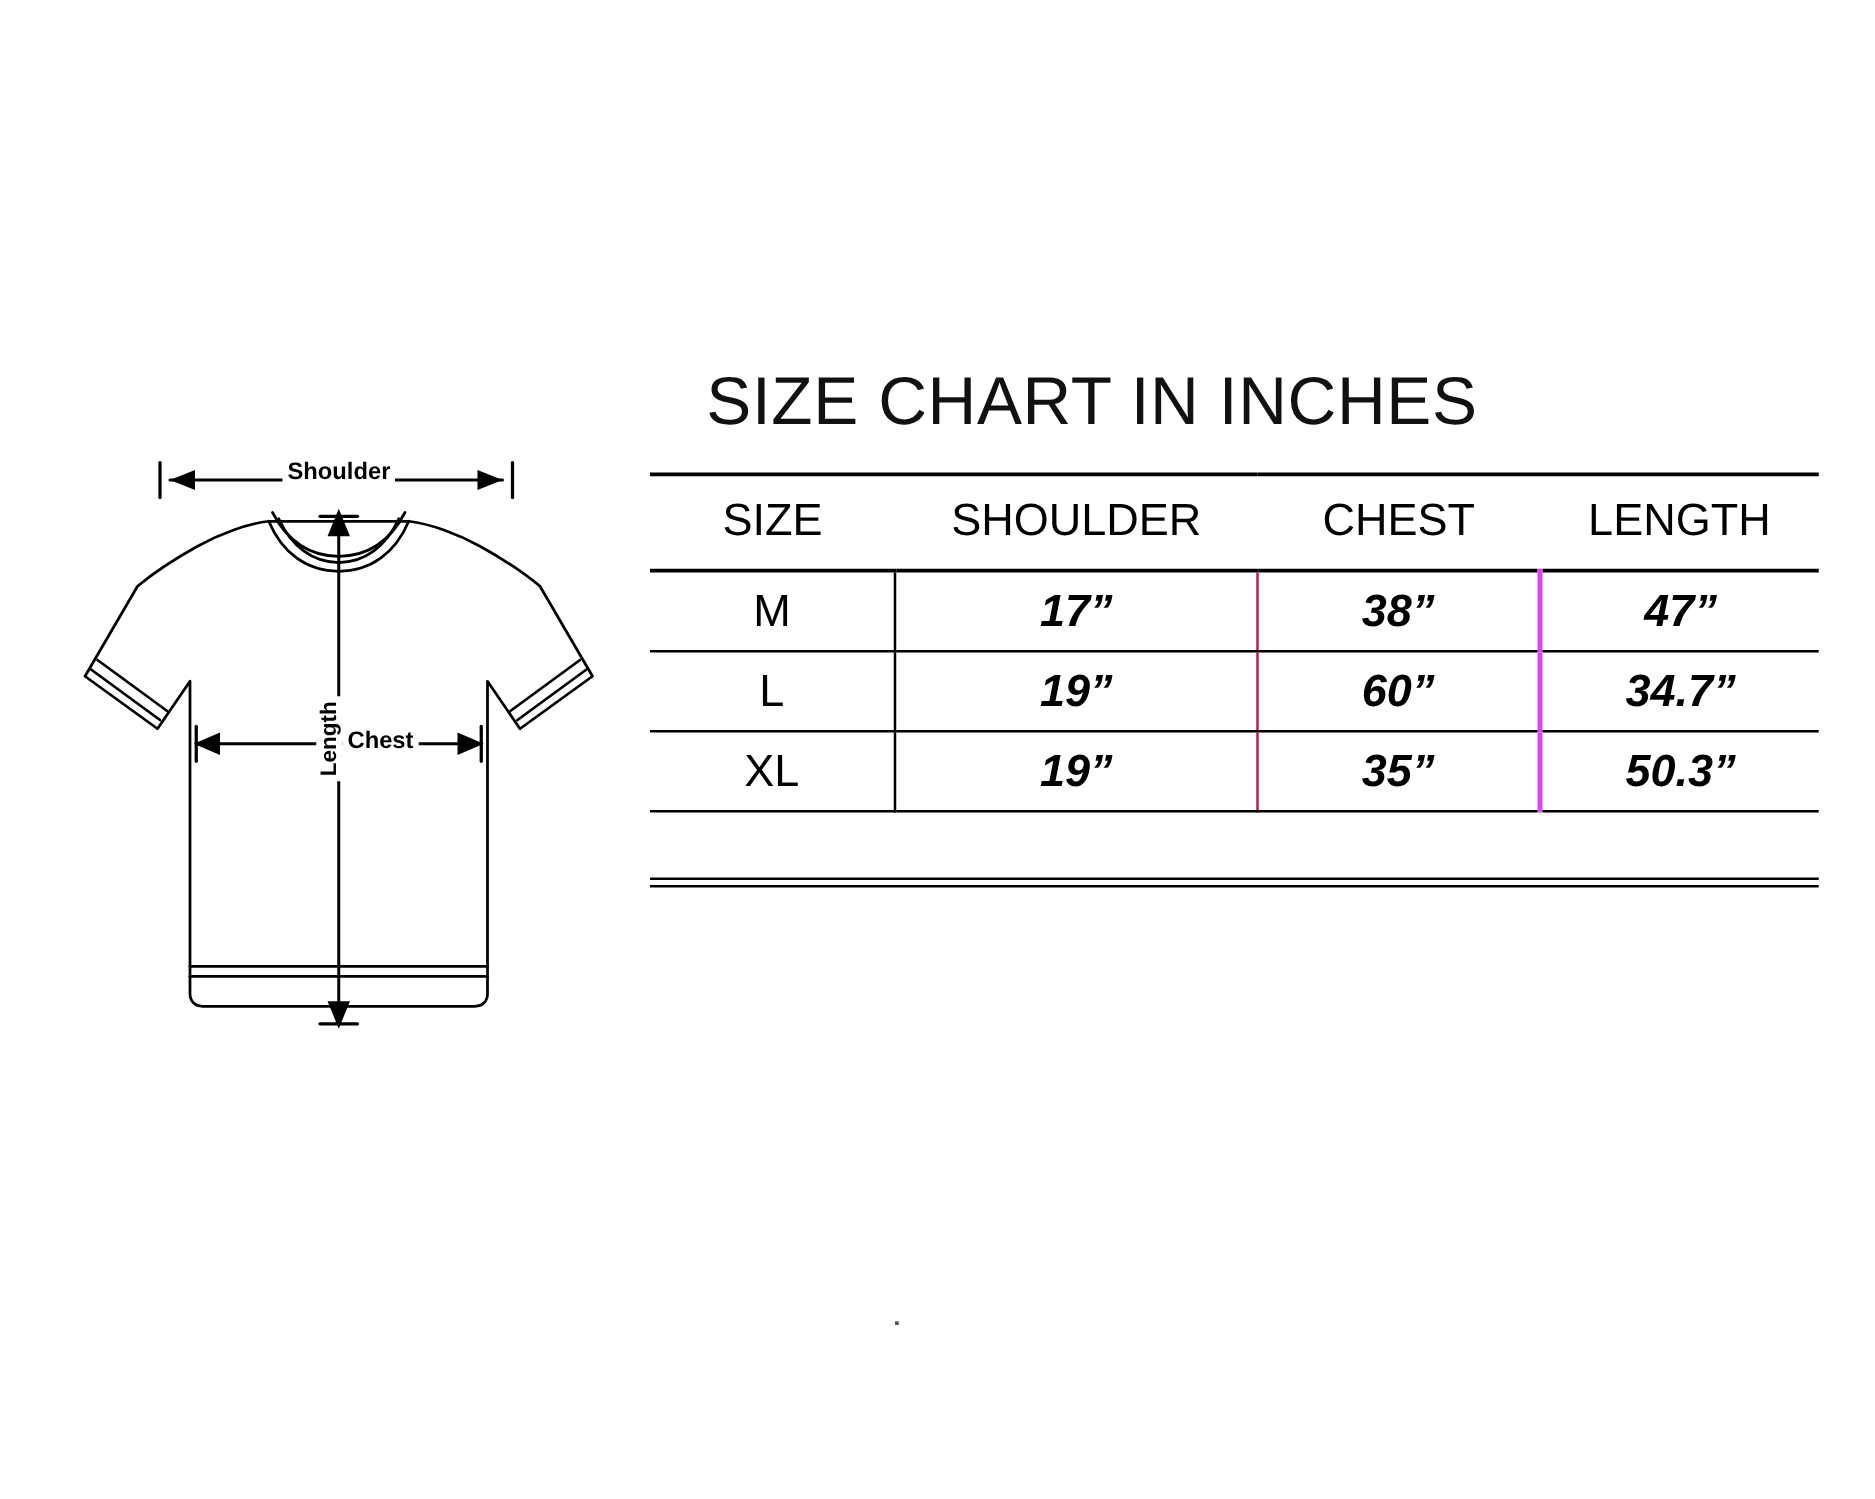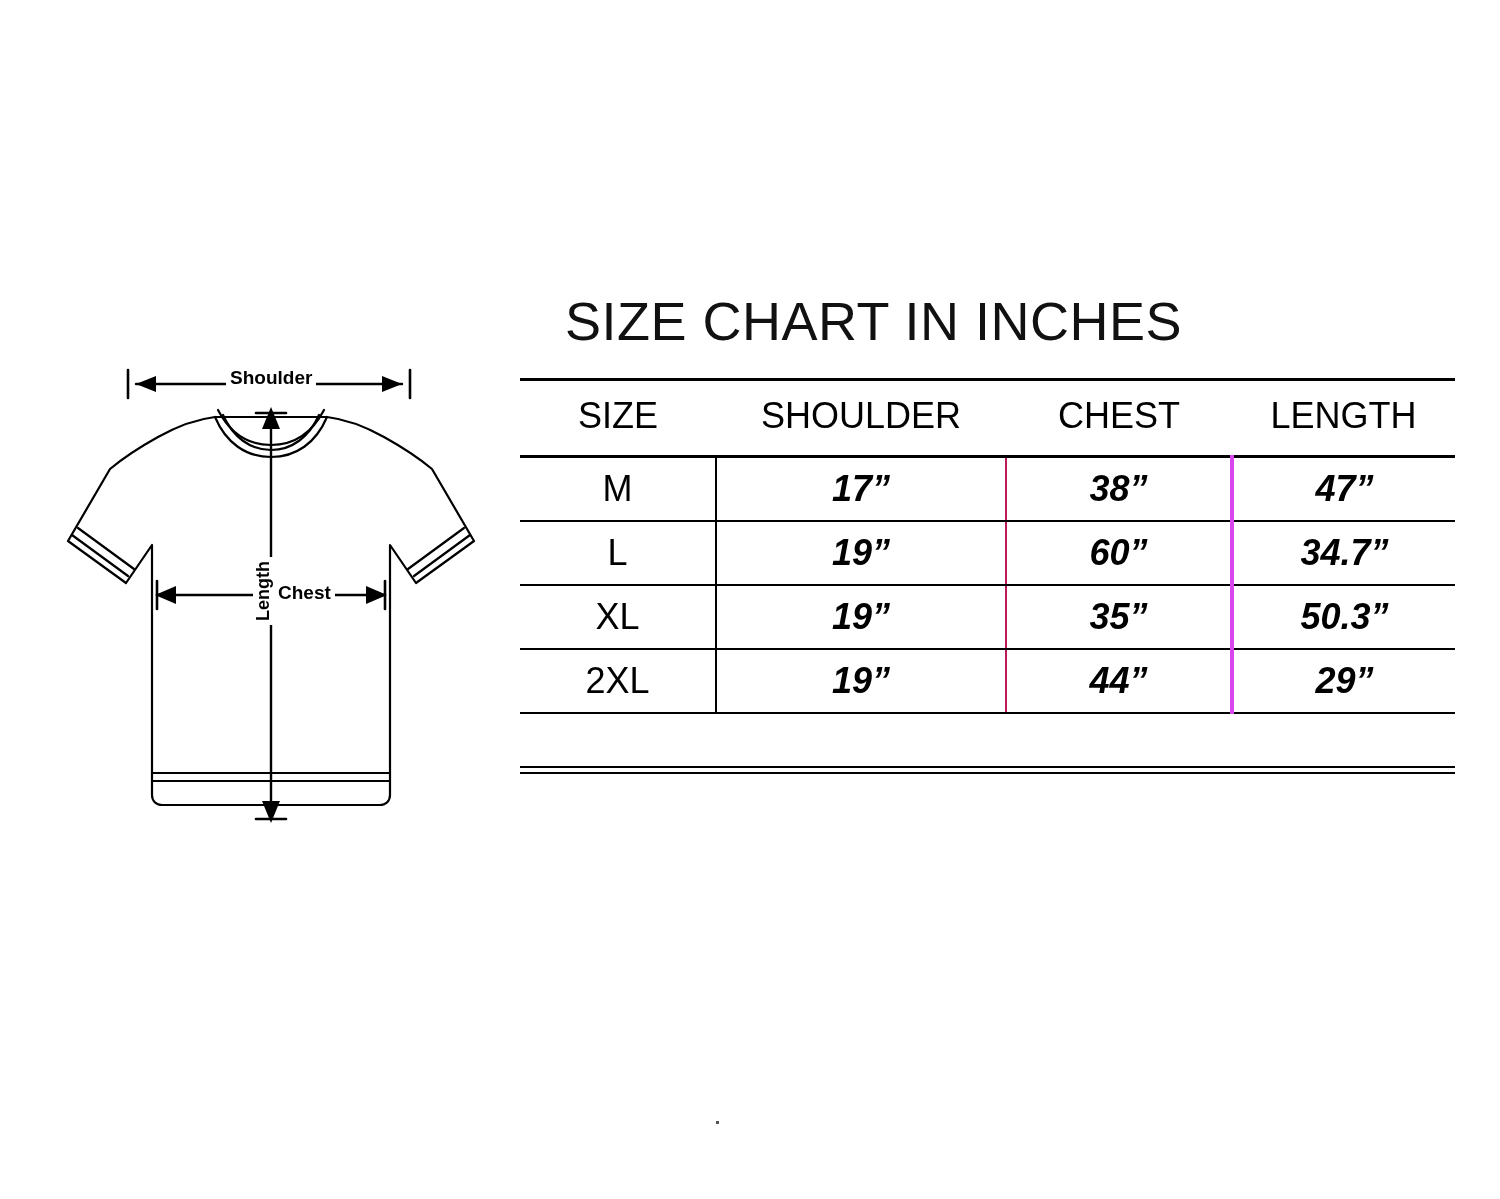--- a/index.html
+++ b/index.html
@@ -239,25 +239,19 @@
         <td class="val c2">19”</td>
         <td class="val c3">60”</td>
         <td class="val">34.7”</td>
       </tr>
       <tr>
         <td class="size-cell c1">XL</td>
         <td class="val c2">19”</td>
         <td class="val c3">35”</td>
         <td class="val">50.3”</td>
       </tr>
-      <tr>
-        <td class="size-cell c1">2XL</td>
-        <td class="val c2">19”</td>
-        <td class="val c3">44”</td>
-        <td class="val">29”</td>
-      </tr>
     </tbody>
   </table>
 
   <div id="footer-rule-1"></div>
   <div id="footer-rule-2"></div>
   <div id="tick-mark"></div>
 </div>
 
 </body></html>

